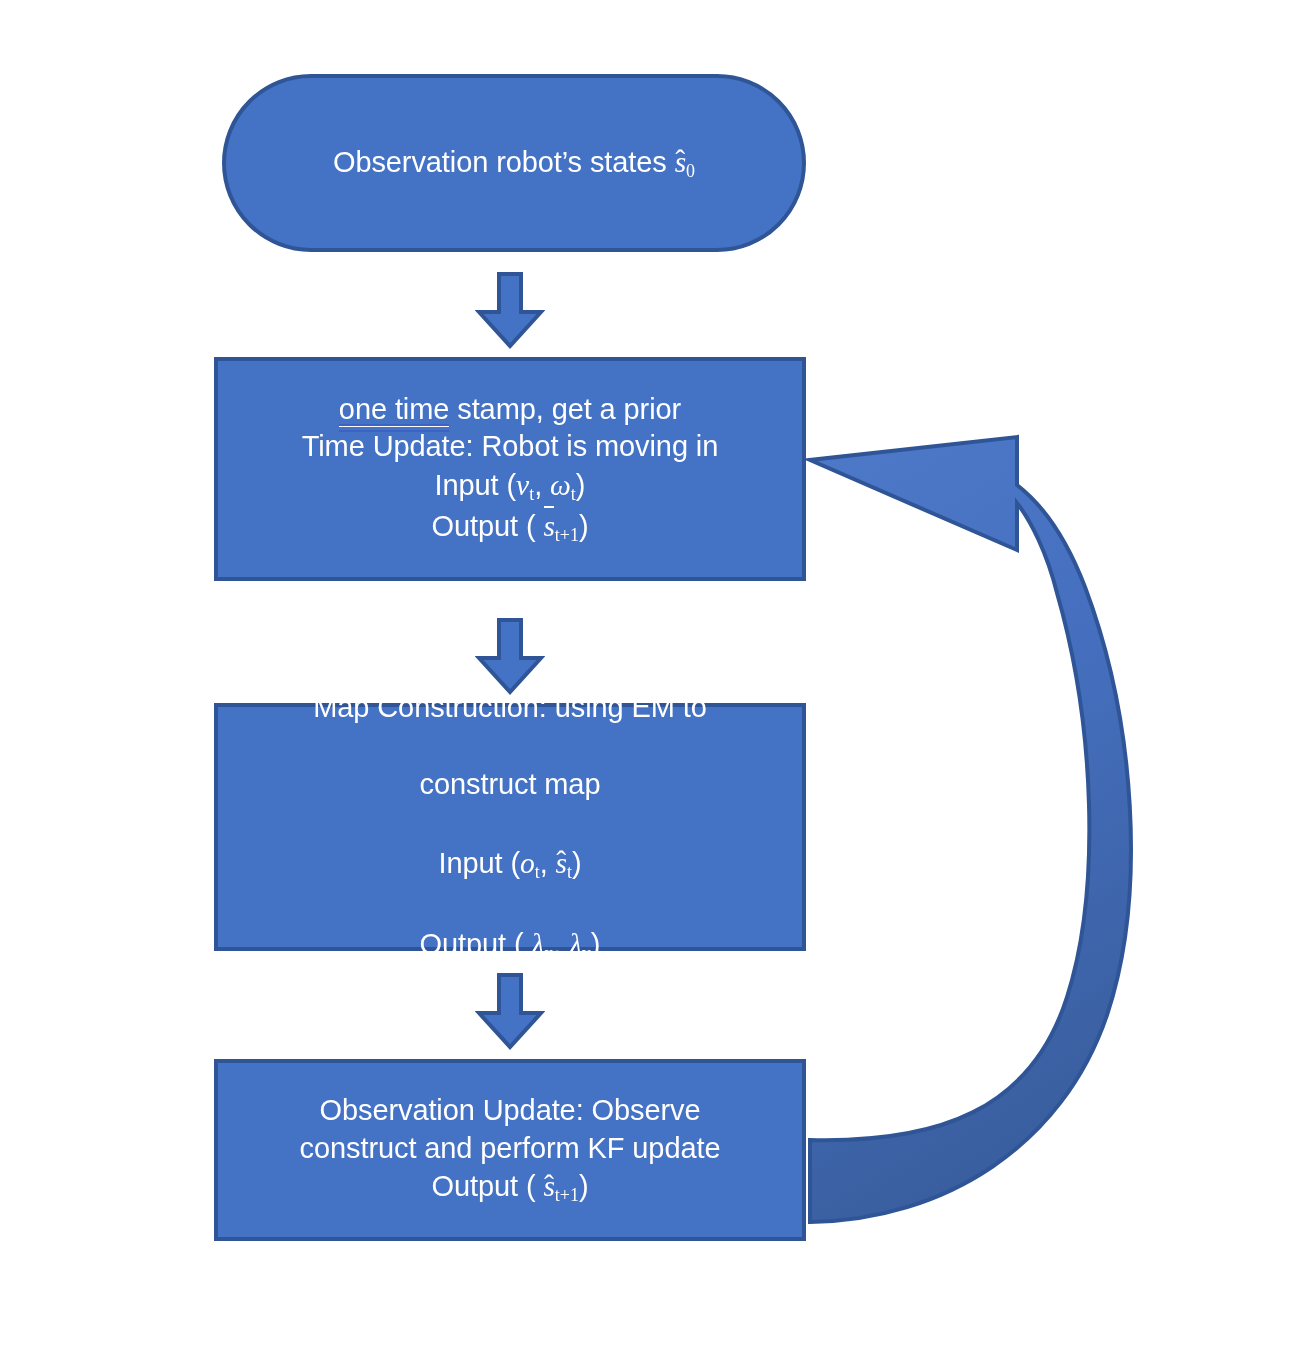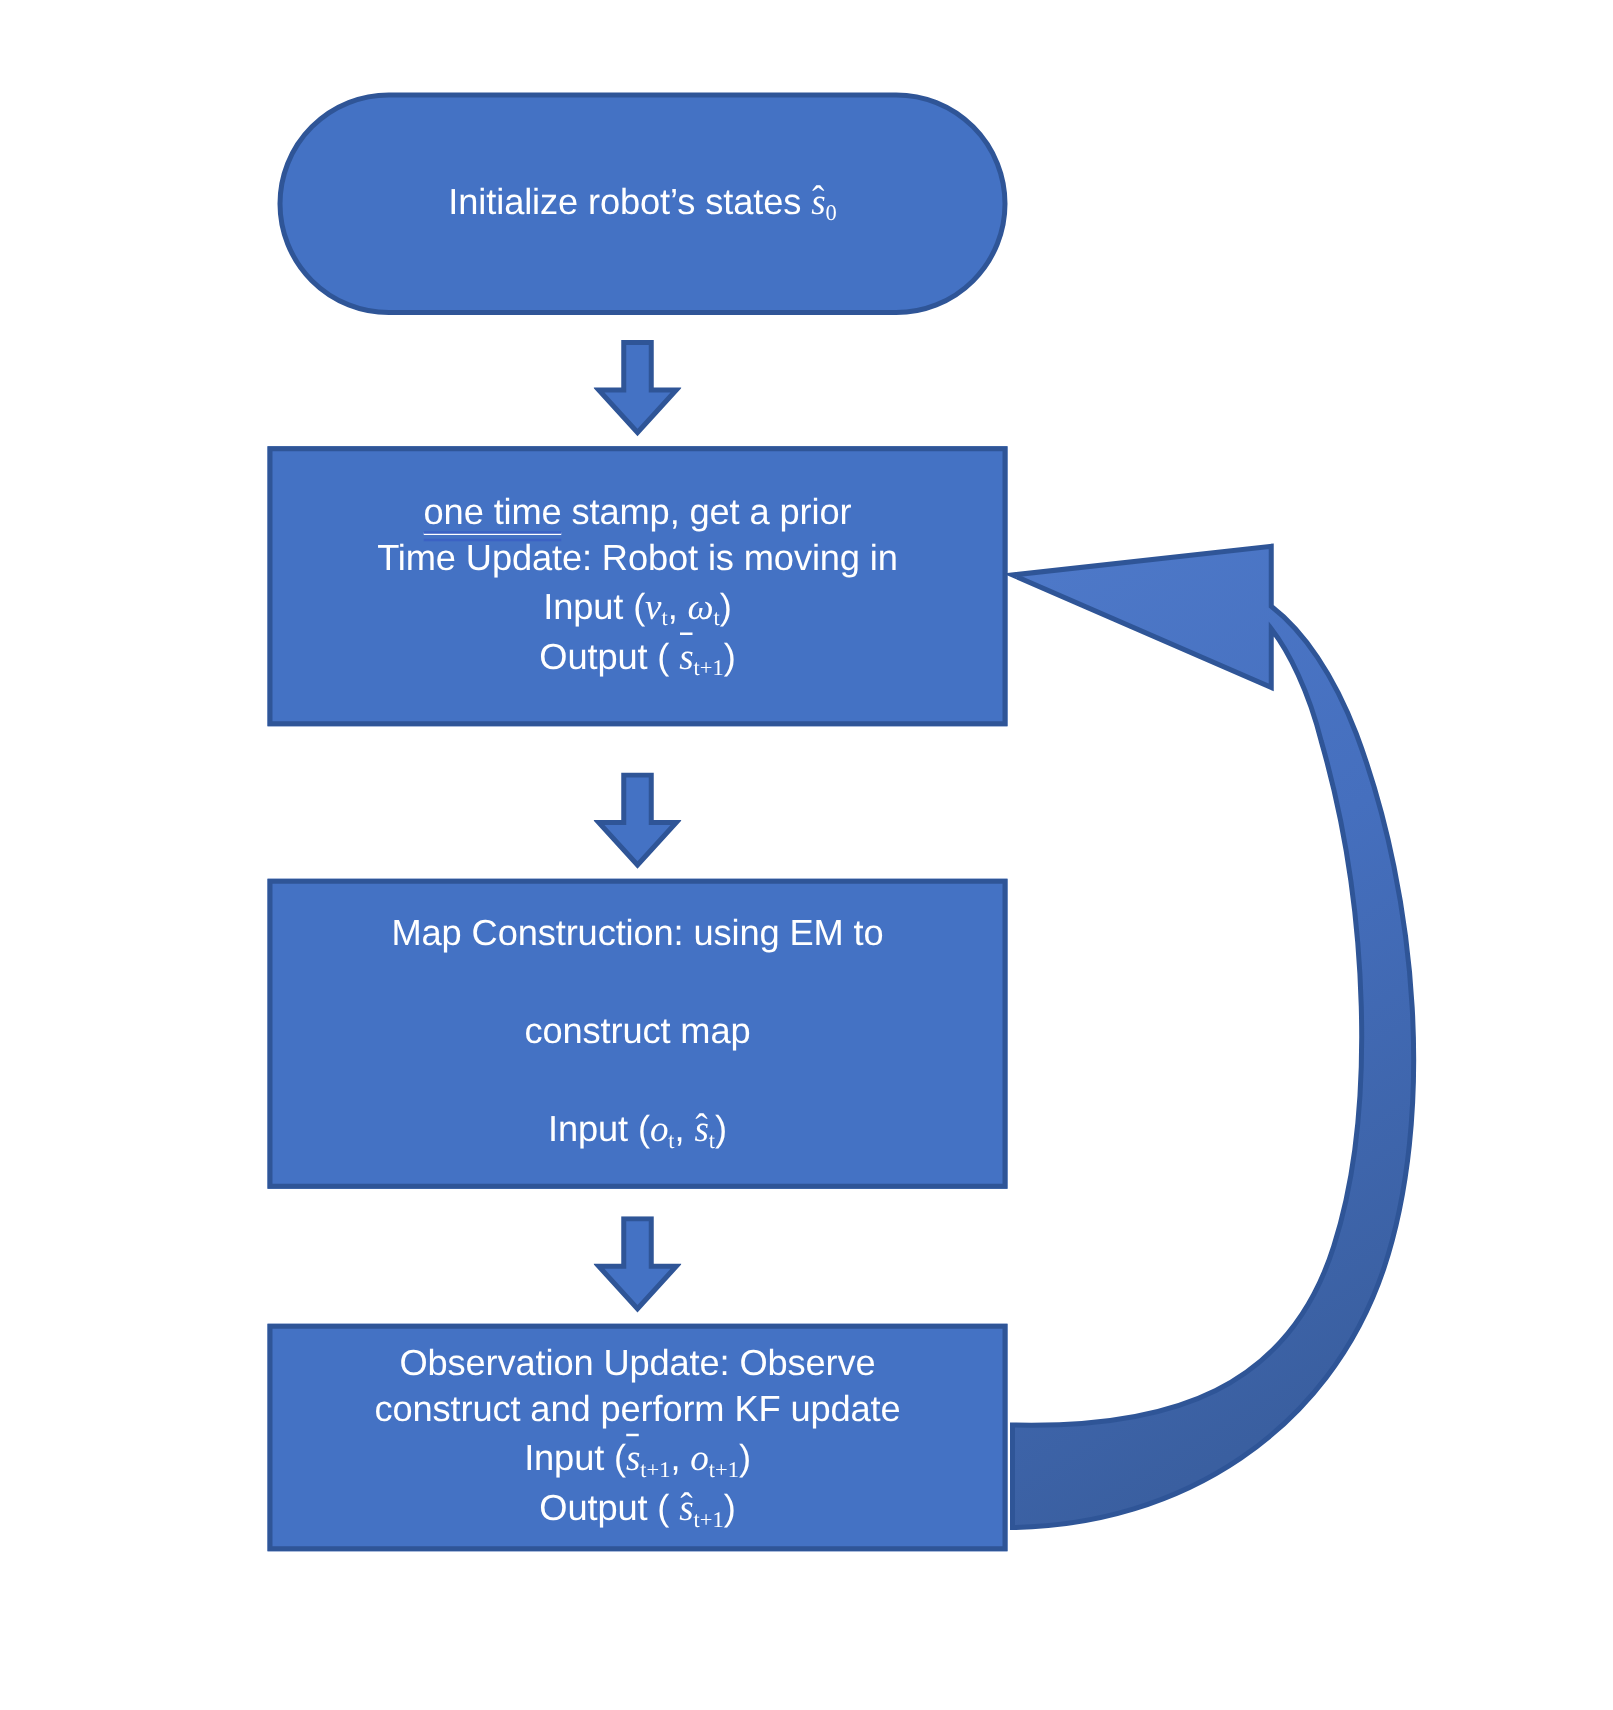--- a/index.html
+++ b/index.html
@@ -123,21 +123,21 @@
     height: 870px;
     pointer-events: none;
   }
 </style>
 </head>
 <body>
 
 <div id="canvas">
 
   <div class="node" id="node-init">
-    <span class="line"><span>Initialize robot’s states </span><span class="mi hat">s</span><span class="sub">0</span></span>
+    <span class="line"><span>Observation robot’s states </span><span class="mi hat">s</span><span class="sub">0</span></span>
   </div>
 
   <div class="down-arrow" id="arrow-init-to-time">
     <svg width="70" height="78" viewBox="0 0 70 78" xmlns="http://www.w3.org/2000/svg">
       <polygon points="24,2 46,2 46,40 66,40 35,74 4,40 24,40" fill="#4472C4" stroke="#2F5597" stroke-width="4" stroke-linejoin="miter"></polygon>
     </svg>
   </div>
 
   <div class="node" id="node-time-update">
     <span class="line"><span class="grammar-underline">one time</span><span> stamp, get a prior</span></span>
@@ -149,32 +149,32 @@
   <div class="down-arrow" id="arrow-time-to-map">
     <svg width="70" height="78" viewBox="0 0 70 78" xmlns="http://www.w3.org/2000/svg">
       <polygon points="24,2 46,2 46,40 66,40 35,74 4,40 24,40" fill="#4472C4" stroke="#2F5597" stroke-width="4" stroke-linejoin="miter"></polygon>
     </svg>
   </div>
 
   <div class="node" id="node-map-construct">
     <span class="line">Map Construction: using EM to</span>
     <span class="line">construct map</span>
     <span class="line"><span>Input (</span><span class="mi">o</span><span class="sub">t</span><span>, </span><span class="mi hat">s</span><span class="sub">t</span><span>)</span></span>
+    <span class="line"><span>Output ( </span><span class="mi">λ</span><span class="sub">x</span><span>, </span><span class="mi">λ</span><span class="sub">y</span><span>)</span></span>
   </div>
 
   <div class="down-arrow" id="arrow-map-to-obs">
     <svg width="70" height="78" viewBox="0 0 70 78" xmlns="http://www.w3.org/2000/svg">
       <polygon points="24,2 46,2 46,40 66,40 35,74 4,40 24,40" fill="#4472C4" stroke="#2F5597" stroke-width="4" stroke-linejoin="miter"></polygon>
     </svg>
   </div>
 
   <div class="node" id="node-obs-update">
     <span class="line">Observation Update: Observe</span>
     <span class="line">construct and perform KF update</span>
-    <span class="line"><span>Input (</span><span class="mi bar">s</span><span class="sub">t+1</span><span>, </span><span class="mi">o</span><span class="sub">t+1</span><span>)</span></span>
     <span class="line"><span>Output ( </span><span class="mi hat">s</span><span class="sub">t+1</span><span>)</span></span>
   </div>
 
   <div id="arrow-feedback-loop">
     <svg width="350" height="870" viewBox="0 0 350 870" xmlns="http://www.w3.org/2000/svg">
       <defs>
         <linearGradient id="loopGrad" x1="0" y1="0" x2="0.25" y2="1">
           <stop offset="0%" stop-color="#4E79C9"></stop>
           <stop offset="45%" stop-color="#456FBE"></stop>
           <stop offset="100%" stop-color="#3A5FA0"></stop>

